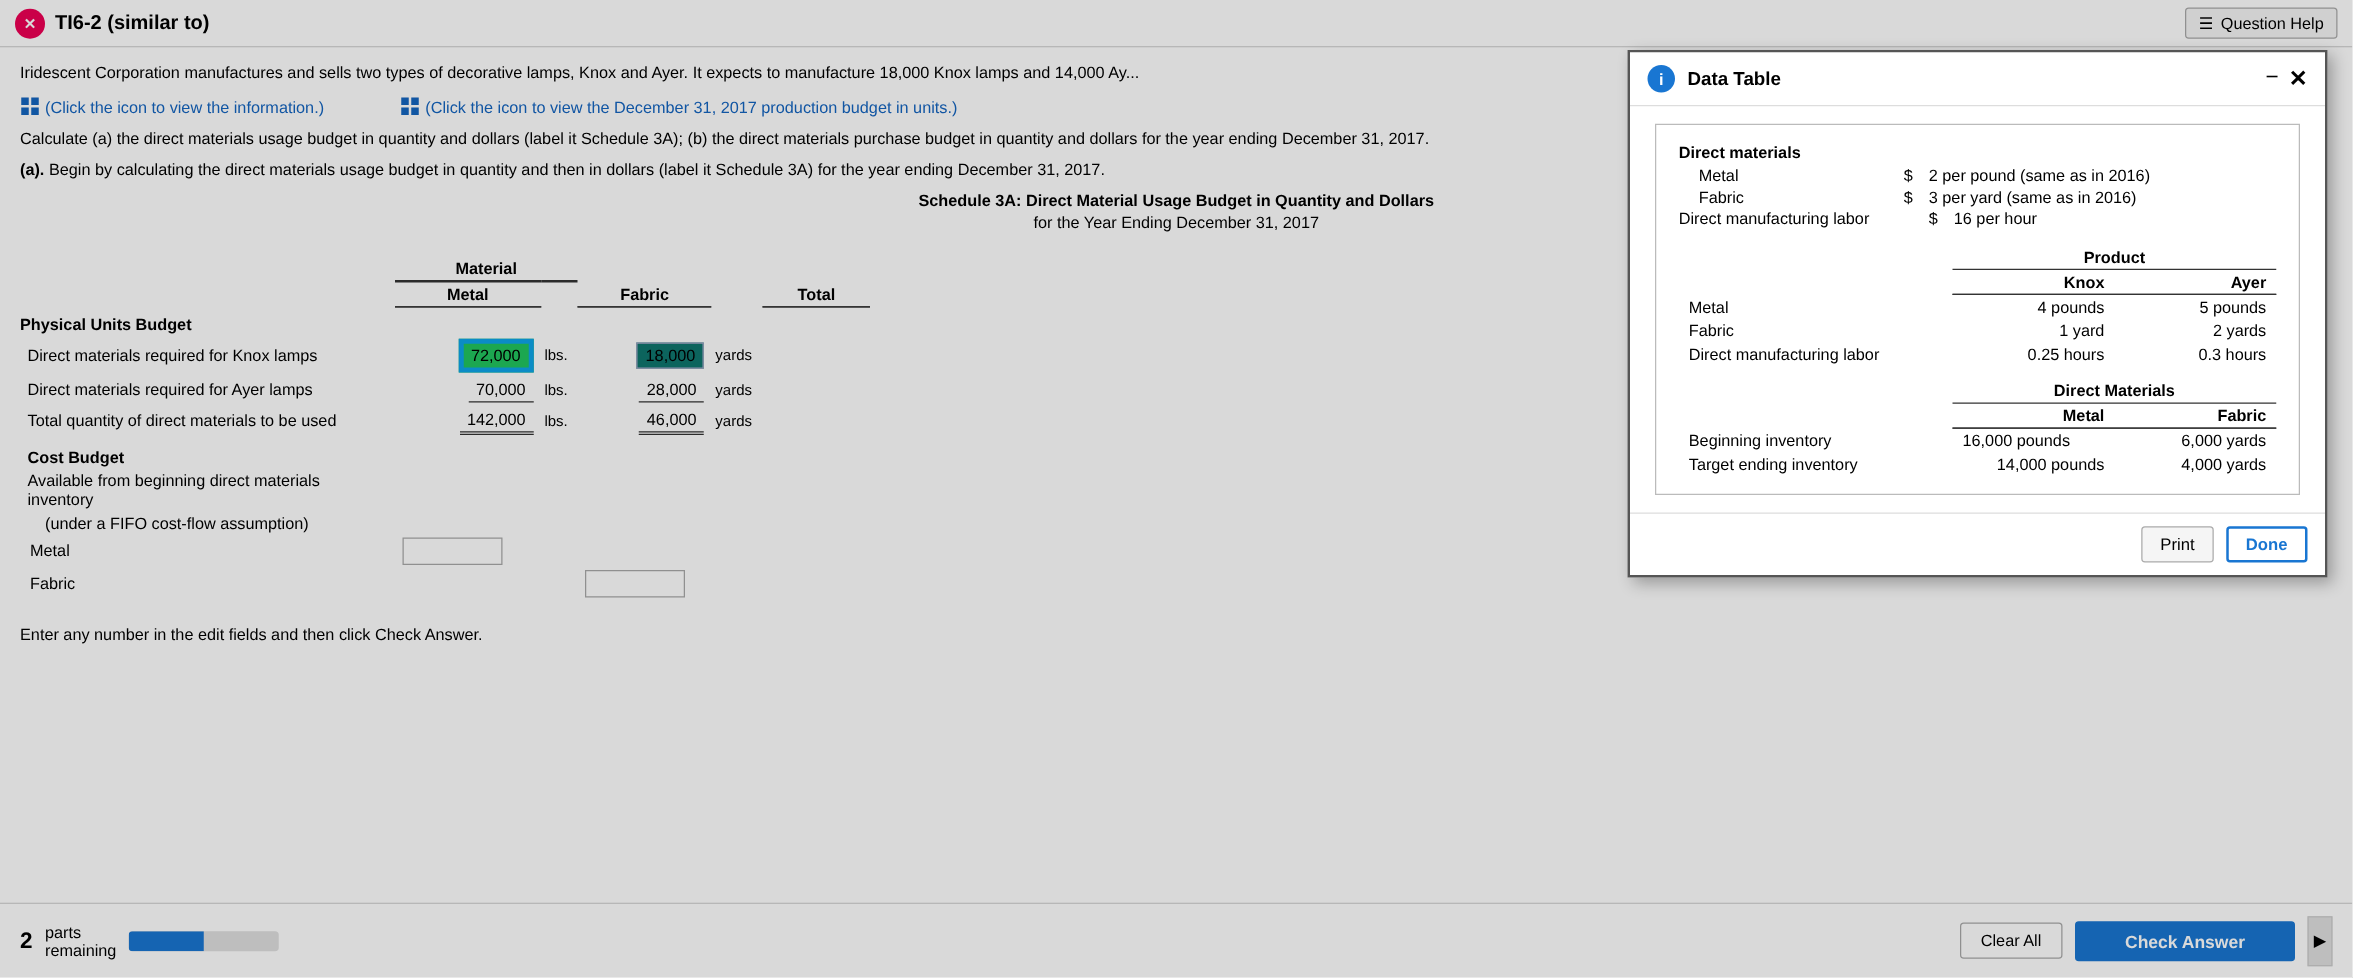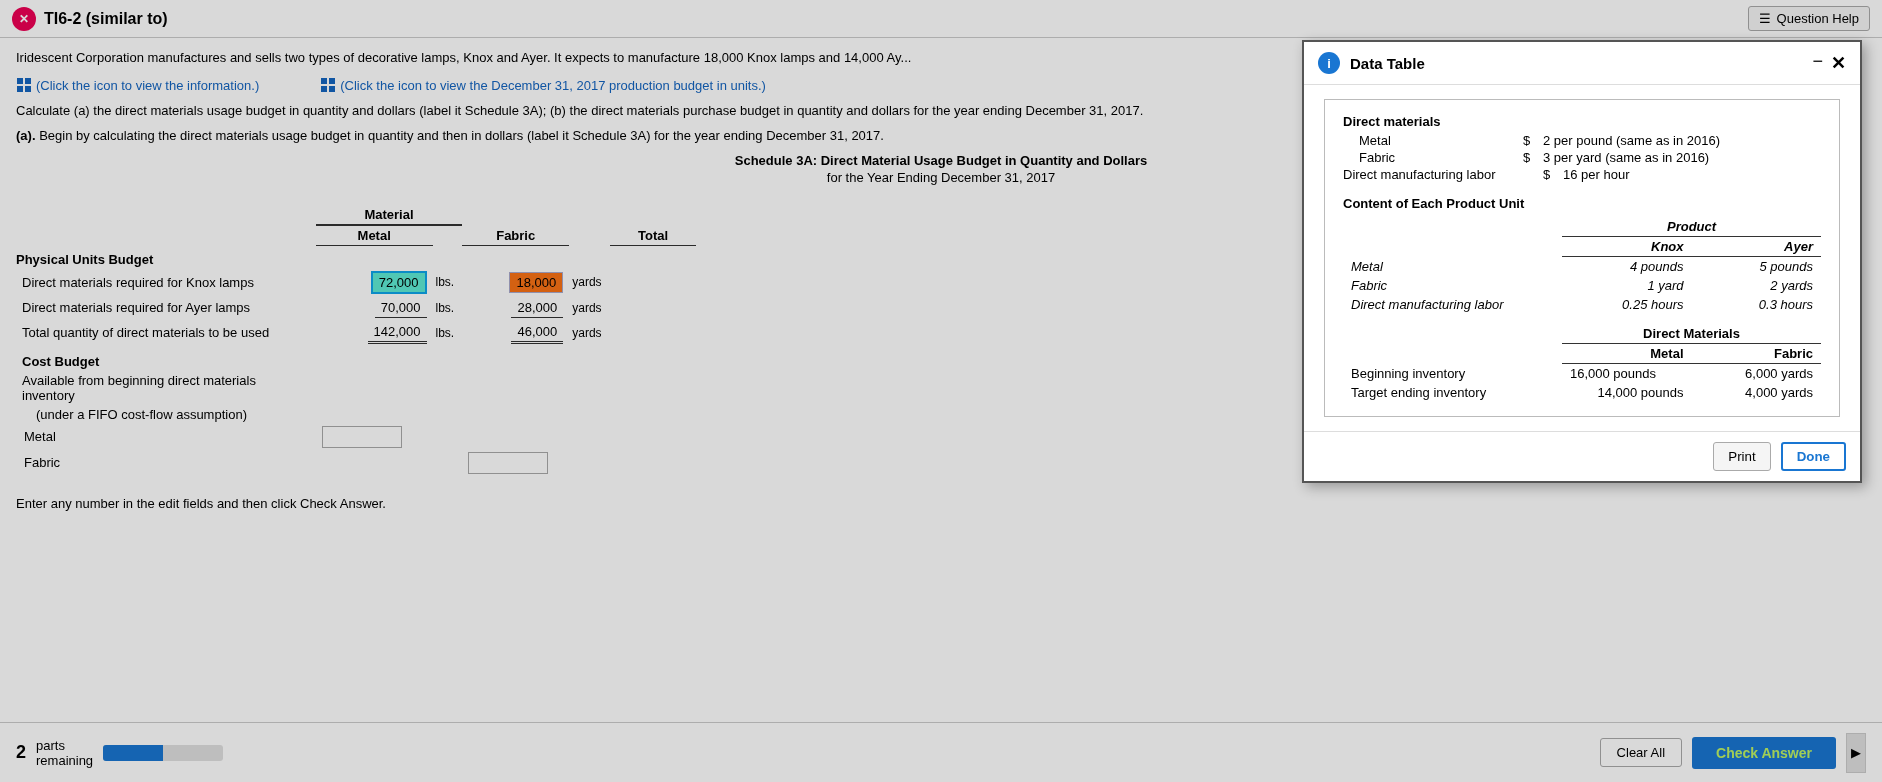--- a/index.html
+++ b/index.html
@@ -31,21 +31,21 @@
     .budget-table th, .budget-table td { padding: 2px 6px; }
     .input-box { border: 1px solid #aaa; width: 80px; height: 22px; padding: 1px 4px; }
 
     
     .bottom-bar { display: flex; align-items: center; justify-content: space-between; padding: 8px 16px; background: #fff; border-top: 1px solid #ccc; height: 60px; }
     .parts-info { display: flex; align-items: center; gap: 10px; font-size: 13px; }
     .parts-label { font-size: 18px; font-weight: bold; }
     .progress-bar-container { width: 120px; height: 16px; background: #e0e0e0; border-radius: 3px; overflow: hidden; }
     .progress-bar-fill { height: 100%; background: #1976d2; width: 50%; }
     .clear-all-btn { padding: 6px 16px; border: 1px solid #aaa; border-radius: 3px; background: #fff; cursor: pointer; font-size: 13px; }
-    .check-answer-btn { padding: 8px 24px; background: #1976d2; color: #bef264; border: none; border-radius: 3px; cursor: pointer; font-size: 14px; font-weight: bold; }
+    .check-answer-btn { padding: 8px 40px; background: #1976d2; color: #ffffff; border: none; border-radius: 3px; cursor: pointer; font-size: 14px; font-weight: bold; }
     .scroll-right-btn { width: 20px; height: 40px; background: #e0e0e0; border: 1px solid #ccc; display: flex; align-items: center; justify-content: center; cursor: pointer; }
 
     
     .modal-overlay { position: absolute; top: 0; left: 0; width: 100%; height: 100%; background: rgba(0,0,0,0.15); z-index: 100; }
     .modal { position: absolute; top: 40px; right: 20px; width: 560px; background: #fff; border: 2px solid #555; box-shadow: 4px 4px 12px rgba(0,0,0,0.3); z-index: 200; }
     .modal-header { display: flex; align-items: center; justify-content: space-between; padding: 10px 14px; background: #fff; border-bottom: 1px solid #ddd; }
     .modal-header-left { display: flex; align-items: center; gap: 10px; }
     .info-icon { width: 22px; height: 22px; background: #1976d2; border-radius: 50%; color: white; display: flex; align-items: center; justify-content: center; font-weight: bold; font-size: 13px; }
     .modal-title { font-size: 15px; font-weight: bold; }
     .modal-controls { display: flex; gap: 8px; }
@@ -59,21 +59,21 @@
     .data-section-title { font-weight: bold; font-size: 13px; margin-bottom: 4px; }
 
     .dm-row { display: flex; align-items: center; margin: 2px 0; }
     .dm-label { width: 180px; padding-left: 16px; }
     .dm-dollar { width: 20px; }
     .dm-value { flex: 1; }
 
     .content-title { font-weight: bold; font-size: 13px; margin: 10px 0 6px; }
 
     .product-table { width: 100%; border-collapse: collapse; font-size: 13px; margin-bottom: 10px; }
-    .product-table td { padding: 2px 8px; font-style: italic; }
+    .product-table td { padding: 2px 8px; }
 
     .dm-materials-table { width: 100%; border-collapse: collapse; font-size: 13px; }
     .dm-materials-table th, .dm-materials-table td { padding: 2px 8px; }
 
     .modal-footer { display: flex; justify-content: flex-end; gap: 10px; padding: 10px 14px; border-top: 1px solid #ddd; }
     .print-btn { padding: 5px 14px; border: 1px solid #aaa; background: #f5f5f5; cursor: pointer; border-radius: 3px; }
     .done-btn { padding: 5px 14px; border: 2px solid #1976d2; background: #fff; color: #1976d2; cursor: pointer; border-radius: 3px; font-weight: bold; }
 
     .links-row { display: flex; gap: 61px; margin: 6px 0 10px; }
   </style>
@@ -149,25 +149,25 @@
             <td></td>
               <td></td>
               <td></td>
               <td></td>
               <td></td>
           </tr>
 
           <tr>
             <td>Direct materials required for Knox lamps</td>
             <td style="text-align:right;">
-              <span style="background:#5eead4; padding:2px 6px; border:2px solid #0ea5e9; display:inline-block;">72,000</span>
+              <span style="background:#22c55e; padding:2px 6px; border:4px solid #0ea5e9; display:inline-block;">72,000</span>
             </td>
             <td style="font-size:12px; padding-left:3px;">lbs.</td>
             <td style="text-align:right;">
-              <span style="background:#f97316; padding:2px 6px; border:1px solid #aac; display:inline-block;margin-left:12px;">18,000</span>
+              <span style="background:#0f766e; padding:2px 6px; border:1px solid #aac; display:inline-block;margin-left:12px;">18,000</span>
             </td>
             <td style="font-size:12px; padding-left:3px;">yards</td>
             <td></td>
           </tr>
 
           <tr>
             <td>Direct materials required for Ayer lamps</td>
             <td style="text-align:right;">
               <span style="border-bottom:1px solid #333; padding:2px 6px; display:inline-block;">70,000</span>
             </td>
@@ -287,21 +287,20 @@
               <span class="dm-dollar">$</span>
               <span class="dm-value">3 per yard (same as in 2016)</span>
             </div>
             <div class="dm-row">
               <span style="width:200px;">Direct manufacturing labor</span>
               <span class="dm-dollar">$</span>
               <span class="dm-value">16 per hour</span>
             </div>
           </div>
 
-          <div class="content-title">Content of Each Product Unit</div>
 
           <table class="product-table">
             <thead>
               <tr>
                 <td style="width:220px;"></td>
                 <td colspan="2" style="text-align:center; border-bottom:1px solid #333; font-weight:bold;">Product</td>
               </tr>
               <tr>
                 <td></td>
                 <td style="text-align:right; border-bottom:1px solid #333; width:130px; font-weight:bold;">Knox</td>

